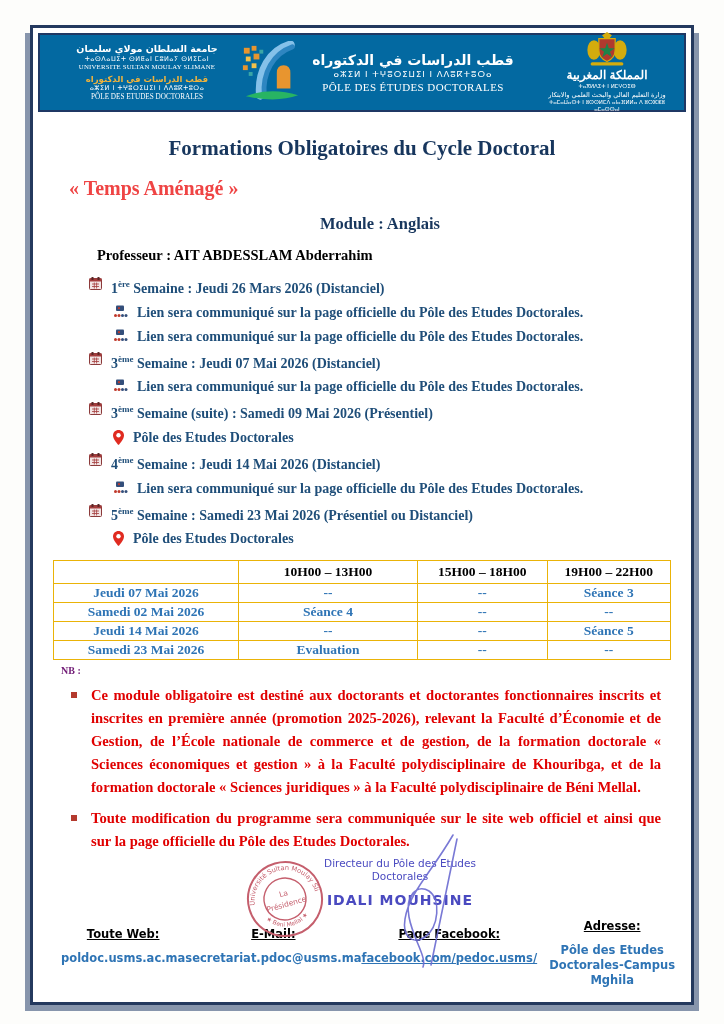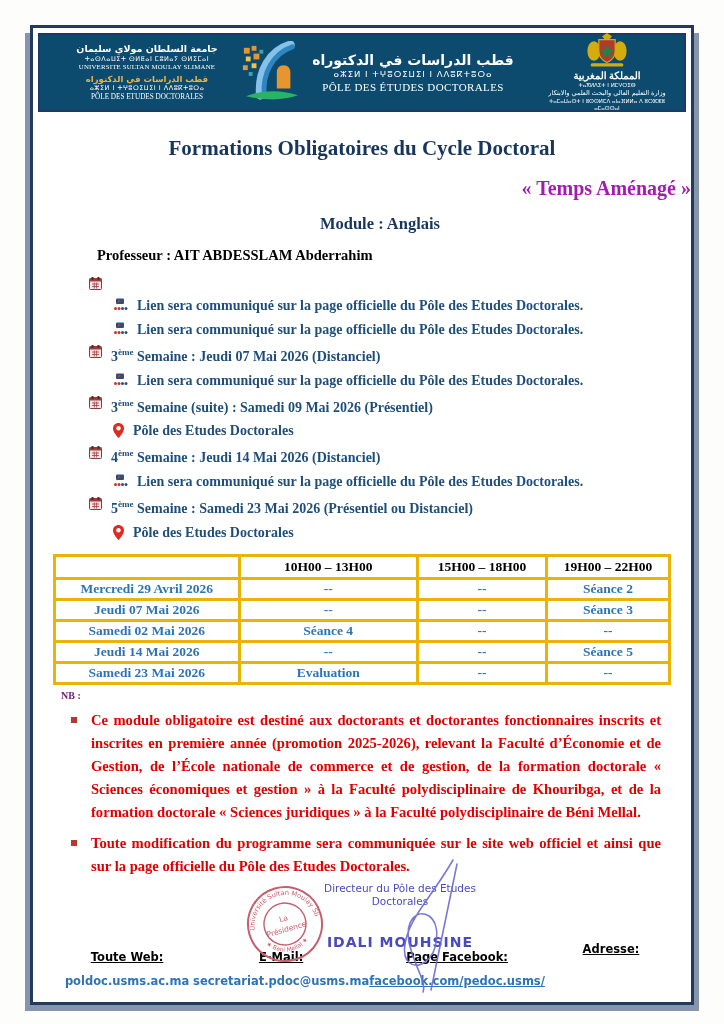--- a/index.html
+++ b/index.html
@@ -6,70 +6,70 @@
   html,body { width:724px; height:1024px; background:#fdfdfb; overflow:hidden;
     font-family:"Liberation Serif", serif; }
   .page {
     position:absolute; left:30px; top:25px; width:664px; height:980px;
     background:#fff; border:3px solid #24395e;
     box-shadow:-6px 7px 0 -1px #8795ac, 6px 7px 0 -1px #8795ac;
     display:flex; flex-direction:column;
   }
   
   .banner {
-    margin:5px 5px 0 5px; height:79px; background:#0c4a6e; border:2px solid #1f3864;
+    margin:5px 5px 0 5px; height:79px; background:#0369a1; border:2px solid #1f3864;
     display:flex; align-items:center; color:#fff; padding:0 8px;
   }
   .b-left { width:178px; text-align:center; line-height:1.25; margin-left:10px; }
   .b-left .ar-uni { font-size:9.5px; font-weight:bold; font-family:"DejaVu Sans",sans-serif; }
   .b-left .tif { font-size:6.5px; letter-spacing:.5px; font-family:"DejaVu Sans",sans-serif; }
   .b-left .lat-uni { font-size:6.8px; letter-spacing:.2px; }
   .b-left .ar-pole { font-size:8.5px; font-weight:bold; color:#f0b33c; font-family:"DejaVu Sans",sans-serif; margin-top:2px;}
   .b-left .lat-pole { font-size:7.2px; }
   .b-logo { width:62px; height:64px; margin-left:4px; flex:none; }
   .b-center { flex:1; text-align:center; line-height:1.3; padding-right:14px; }
   .b-center .ar { font-size:14px; font-weight:bold; font-family:"DejaVu Sans",sans-serif; }
   .b-center .tif { font-size:8.5px; letter-spacing:1px; font-family:"DejaVu Sans",sans-serif; }
   .b-center .lat { font-size:11px; letter-spacing:.4px; }
   .b-right { width:138px; text-align:center; line-height:1.3; flex:none; }
-  .b-right .ar-k { font-size:10px; font-weight:bold; font-family:Liberation Serif, serif; }
+  .b-right .ar-k { font-size:12px; font-weight:bold; font-family:Liberation Sans, sans-serif; }
   .b-right .tif { font-size:5.5px; font-family:"DejaVu Sans",sans-serif; }
   .b-right .ar-m { font-size:6.5px; font-family:"DejaVu Sans",sans-serif; }
   
   .title-main { margin-top:24px; text-align:center; font-size:21px; font-weight:bold; color:#17365d; }
-  .title-sub  { margin-top:16px; text-align:right; font-size:20px; font-weight:bold; color:#a21caf; }
+  .title-sub  { margin-top:16px; text-align:left; font-size:20px; font-weight:bold; color:#ef4444;padding-left:36px; }
   .title-mod  { margin-top:14px; text-align:center; font-size:16.5px; font-weight:bold; color:#17365d;padding-left:36px; }
   .prof { margin:13px 0 0 64px; font-size:14.5px; font-weight:bold; color:#000; }
   
   .sched { margin:6px 0 0 56px; }
   .srow { display:flex; align-items:flex-start; margin-top:6px; line-height:17px;
           font-size:14px; font-weight:bold; color:#1f4e79; }
   .srow .ic { flex:none; margin-right:9px; margin-top:1px; }
   .srow.sub { margin-left:24px; margin-top:7px; }
   sup.ord { font-size:9px; vertical-align:super; }
   
   table.tt { margin:13px auto 0 auto; width:618px; border-collapse:collapse; }
-  table.tt td, table.tt th { border:3px solid #eab308; text-align:center; font-size:13.5px;
+  table.tt td, table.tt th { border:1px solid #eab308; text-align:center; font-size:13.5px;
     font-weight:bold; padding:1px 2px; height:18px; }
   table.tt th { height:23px; color:#000; }
   table.tt td.date { color:#2e74b5; }
   table.tt td.val  { color:#2e74b5; }
   
   .nb-label { margin:5px 8px 0 28px; font-size:10px; font-weight:bold; color:#701a75; }
   .nb-item { display:flex; margin:8px 30px 0 38px; }
   .nb-item .sq { flex:none; width:6px; height:6px; background:#b43a2e; margin:8px 14px 0 0; }
   .nb-item p { font-size:14.6px; font-weight:bold; color:#e00000; text-align:justify; line-height:23px; }
   .nb-item.second { }
   
   .sig { position:relative; height:86px; margin-top:4px; }
   .stamp { position:absolute; left:212px; top:2px; transform:rotate(-16deg); }
   .dirblock { position:absolute; left:282px; top:0; width:170px; text-align:center;
     font-family:"DejaVu Sans",sans-serif; color:#4a4ac0; }
   .dirblock .l1 { font-size:10.5px; line-height:13px; }
-  .dirblock .nm { margin-top:26px; font-size:14px; font-weight:bold; letter-spacing:1px; }
+  .dirblock .nm { margin-top:9px; font-size:14px; font-weight:bold; letter-spacing:1px; }
   .sigscribble { position:absolute; left:328px; top:-24px; }
   
   .footer { margin-top:auto; display:flex; padding:0 14px 14px 28px;
     font-family:"DejaVu Sans",sans-serif; }
   .fcol { flex:1; text-align:center; }
   .fcol .lab { font-size:11.5px; font-weight:bold; color:#000; text-decoration:underline; }
   .fcol .val { margin-top:10px; font-size:11.5px; font-weight:bold; color:#2e74b5; }
   .fcol.addr .lab { position:relative; top:-8px; }
   .fcol.addr .val { margin-top:2px; width:150px; margin-left:auto; margin-right:auto; line-height:15px;}
   .fcol .val.link { text-decoration:underline; }
@@ -136,20 +136,21 @@
   <div class="sched">
 
     <div class="srow">
       <svg class="ic" width="13" height="13" viewBox="0 0 13 13">
           <rect x="0.5" y="1.5" width="12" height="11" rx="1" fill="#f3e6e6" stroke="#8b3a3a"></rect>
           <rect x="0.5" y="1.5" width="12" height="3" fill="#a33c3c"></rect>
           <rect x="2.5" y="0" width="2" height="3" fill="#5a2727"></rect>
           <rect x="8.5" y="0" width="2" height="3" fill="#5a2727"></rect>
           <path d="M3,7 h7 M3,9.5 h7 M5.3,5.5 v6 M7.6,5.5 v6" stroke="#a33c3c" stroke-width="0.8"></path>
         </svg>
+      <div><span>1</span><sup class="ord">ère</sup><span> Semaine : Jeudi 26 Mars 2026 (Distanciel)</span></div>
     </div>
     <div class="srow sub">
       <svg class="ic" width="15" height="13" viewBox="0 0 15 13">
           <rect x="3" y="0.5" width="8" height="5.5" rx="1" fill="#334e7a"></rect>
           <circle cx="6" cy="3.2" r="1.1" fill="#c0392b"></circle>
           <circle cx="2.5" cy="10.5" r="1.5" fill="#c0392b"></circle>
           <circle cx="6" cy="10.5" r="1.5" fill="#c0392b"></circle>
           <circle cx="9.5" cy="10.5" r="1.5" fill="#334e7a"></circle>
           <circle cx="13" cy="10.5" r="1.5" fill="#334e7a"></circle>
         </svg>
@@ -255,26 +256,20 @@
         <col style="width:29%">
         <col style="width:21%">
         <col style="width:20%">
       </colgroup>
     <tbody>
         <tr>
       <th></th>
       <th>10H00 – 13H00</th>
       <th>15H00 – 18H00</th>
       <th>19H00 – 22H00</th>
-    </tr>
-    <tr>
-      <td class="date">Mercredi 29 Avril 2026</td>
-      <td class="val">--</td>
-      <td class="val">--</td>
-      <td class="val">Séance 2</td>
     </tr>
     <tr>
       <td class="date">Jeudi 07 Mai 2026</td>
       <td class="val">--</td>
       <td class="val">--</td>
       <td class="val">Séance 3</td>
     </tr>
     <tr>
       <td class="date">Samedi 02 Mai 2026</td>
       <td class="val">Séance 4</td>
@@ -345,16 +340,17 @@
     <div class="fcol">
       <div class="lab">E-Mail:</div>
       <div class="val">secretariat.pdoc@usms.ma</div>
     </div>
     <div class="fcol">
       <div class="lab">Page Facebook:</div>
       <div class="val link">facebook.com/pedoc.usms/</div>
     </div>
     <div class="fcol addr">
       <div class="lab">Adresse:</div>
+      <div class="val">Pôle des Etudes Doctorales-Campus Mghila</div>
     </div>
   </div>
 
 </div>
 
 </body></html>

